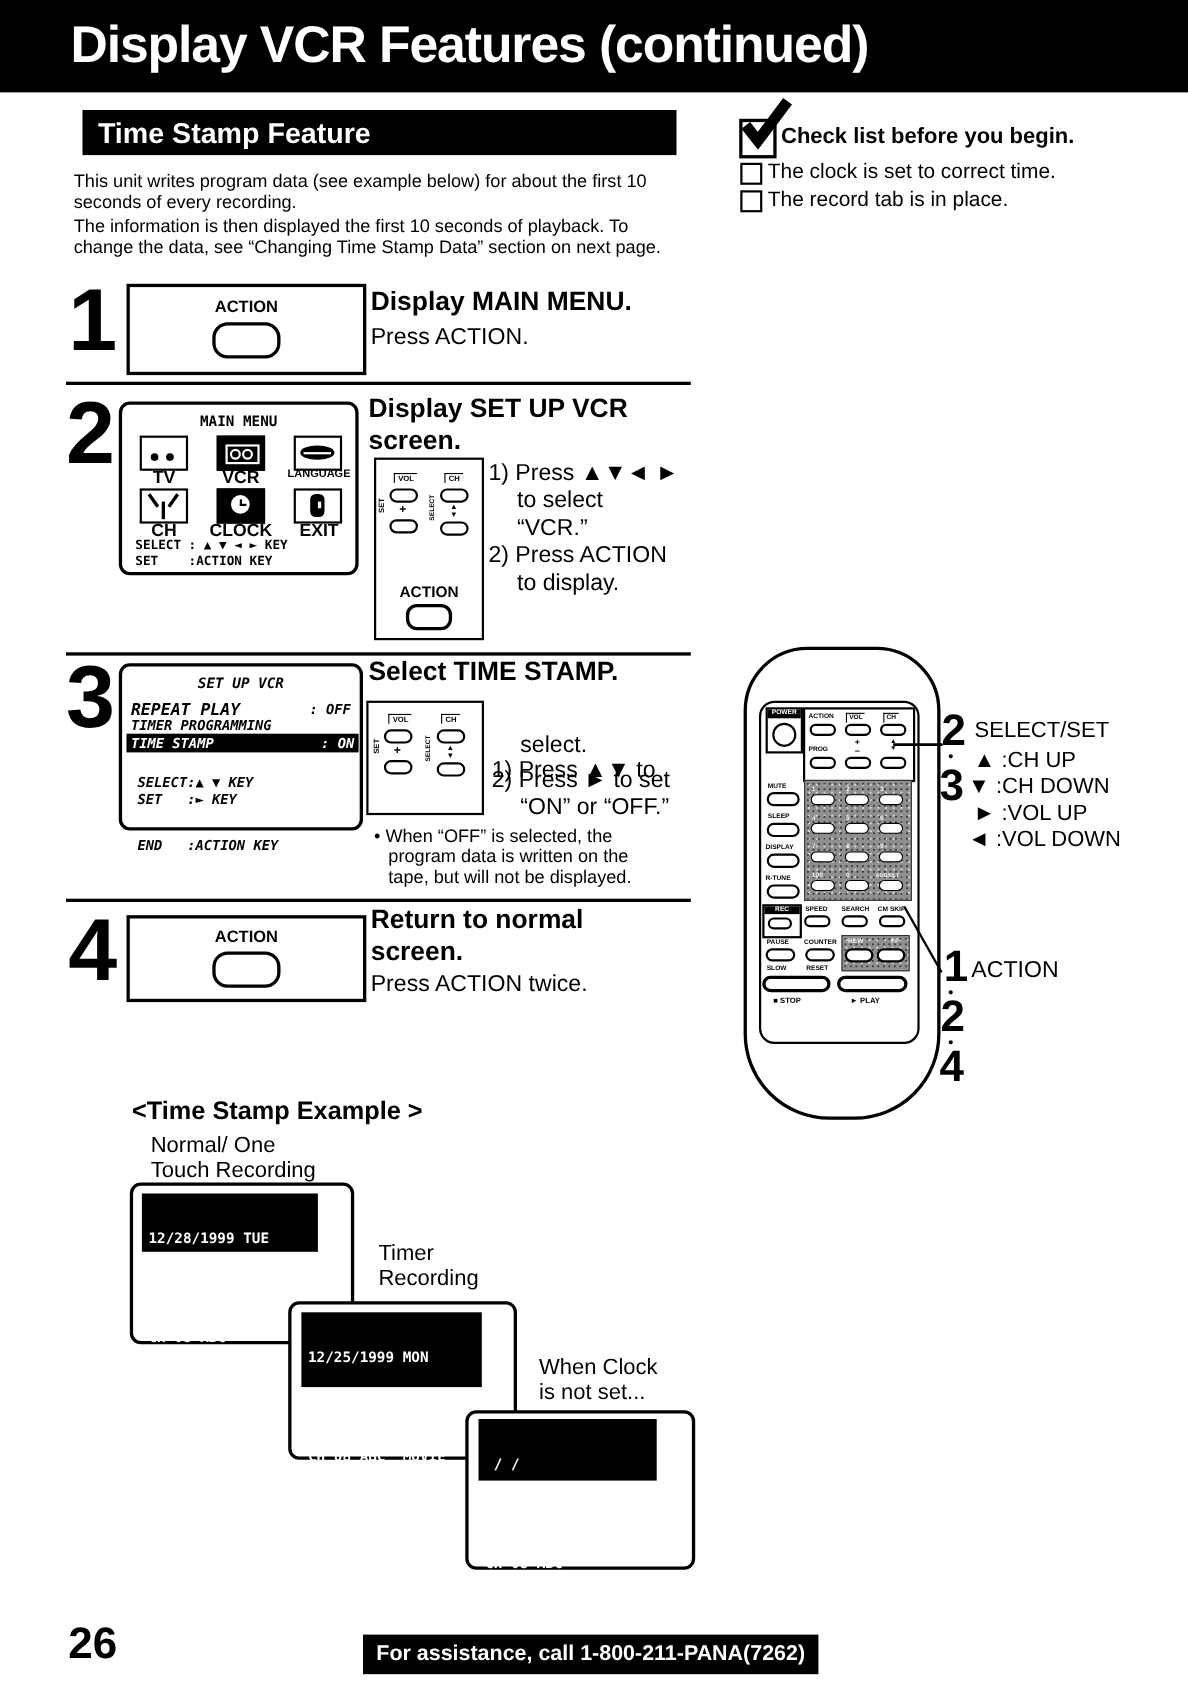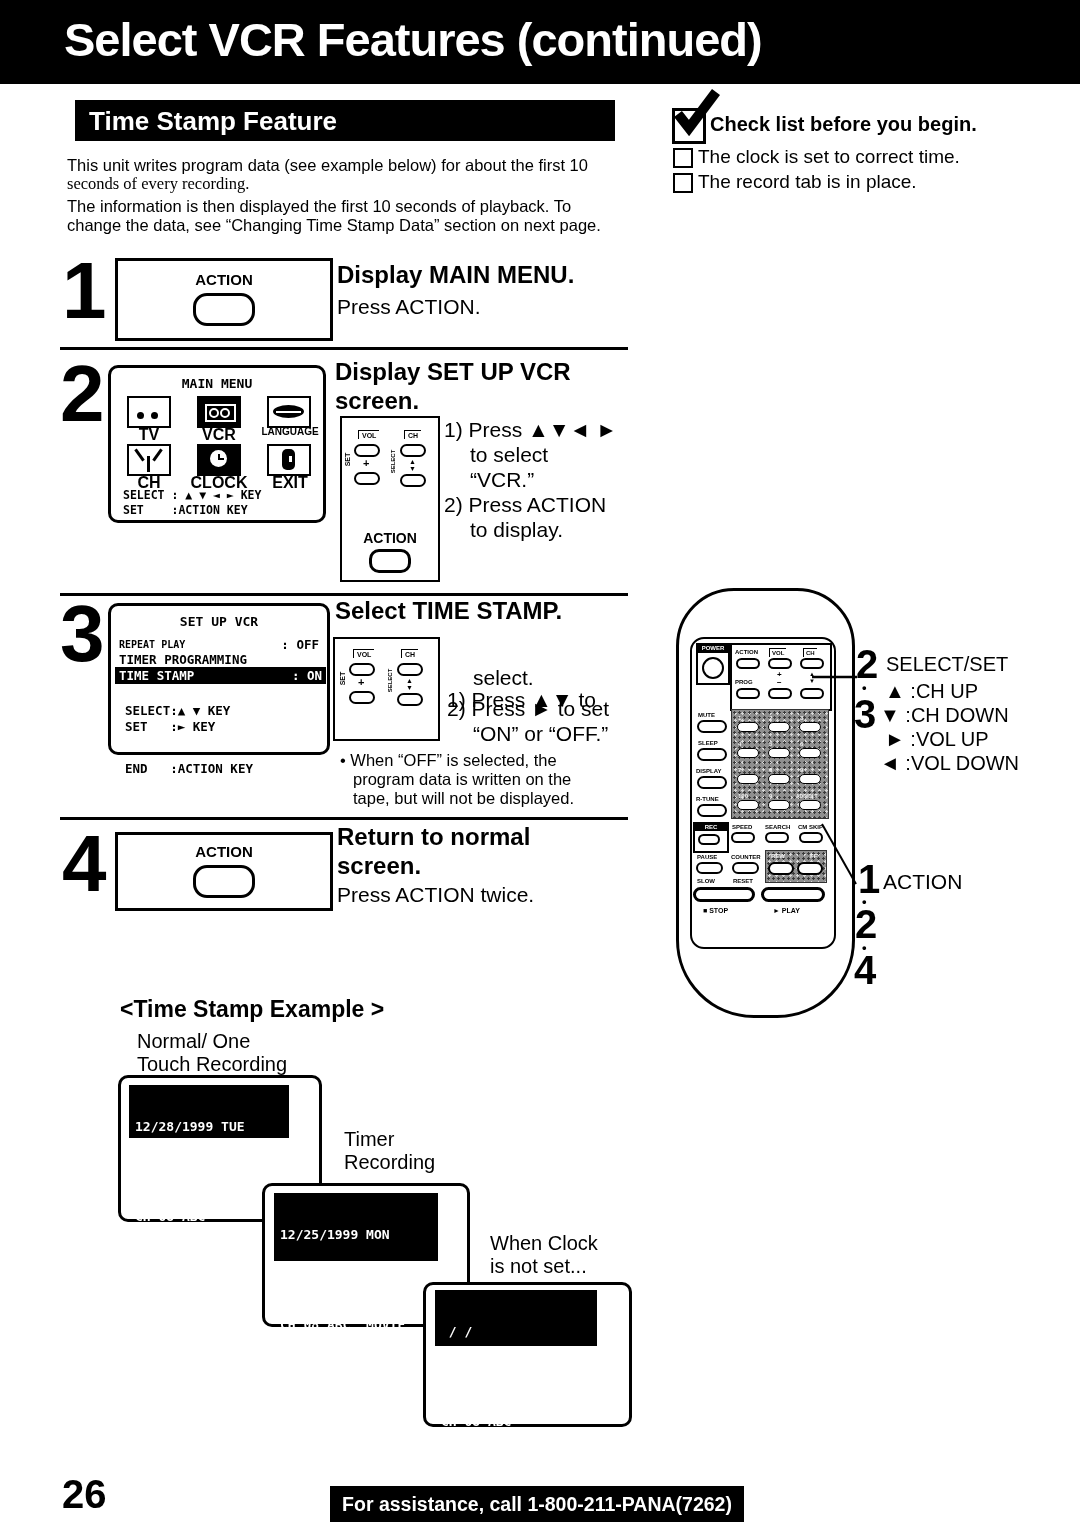--- a/index.html
+++ b/index.html
@@ -21,29 +21,29 @@
   .noise{background-color:#8f8f8f;background-image:radial-gradient(#3a3a3a 1px,transparent 1.3px),radial-gradient(#d6d6d6 1px,transparent 1.2px);background-size:5px 5px,7px 7px;}
   .menuicon{border:2.5px solid #000;width:44px;height:32px;box-sizing:border-box;background:#fff;}
   .iconlab{font-size:16px;font-weight:bold;white-space:nowrap;transform:translateX(-50%);}
   .chk{border:2.5px solid #000;width:16px;height:16px;background:#fff;}
   .osd11{font-family:"DejaVu Sans Mono","Liberation Mono",monospace;font-weight:bold;white-space:pre;font-size:11.5px;line-height:14px;}
 </style>
 </head>
 <body>
 
 <div class="abs bar" style="left:0;top:0;width:1080px;height:84px;">
-  <div class="abs b" style="left:64px;top:12px;font-size:47px;letter-spacing:-1px;">Select VCR Features (continued)</div>
+  <div class="abs b" style="left:64px;top:12px;font-size:47px;letter-spacing:-1px;">Display VCR Features (continued)</div>
 </div>
 
 <div class="abs bar" style="left:75px;top:100px;width:540px;height:41px;">
   <div class="abs b" style="left:14px;top:6px;font-size:26px;">Time Stamp Feature</div>
 </div>
 
 <div class="abs body-line" style="left:67px;top:155px;">This unit writes program data (see example below) for about the first 10</div>
-<div class="abs body-line" style="left:67px;top:174px;font-family:Liberation Serif, serif;">seconds of every recording.</div>
+<div class="abs body-line" style="left:67px;top:174px;">seconds of every recording.</div>
 <div class="abs body-line" style="left:67px;top:196px;">The information is then displayed the first 10 seconds of playback. To</div>
 <div class="abs body-line" style="left:67px;top:215px;">change the data, see “Changing Time Stamp Data” section on next page.</div>
 
 <div class="abs" style="left:670px;top:96px;width:380px;height:110px;">
   <div class="abs" style="left:2px;top:12px;width:28px;height:30px;border:3.5px solid #000;background:#fff;"></div>
   <svg class="abs" style="left:0px;top:-10px;" width="52" height="50" viewBox="0 0 52 50">
       <path d="M8 28 L19 42 L46 6" fill="none" stroke="#000" stroke-width="10"></path>
     </svg>
   <div class="abs b" style="left:40px;top:17px;font-size:20px;">Check list before you begin.</div>
   <div class="abs chk" style="left:3px;top:52px;"></div>
@@ -134,23 +134,23 @@
 <div class="abs t" style="left:444px;top:417px;">1) Press ▲▼◄ ►</div>
 <div class="abs t" style="left:470px;top:442px;">to select</div>
 <div class="abs t" style="left:470px;top:467px;">“VCR.”</div>
 <div class="abs t" style="left:444px;top:492px;">2) Press ACTION</div>
 <div class="abs t" style="left:470px;top:517px;">to display.</div>
 
 <div class="abs divider" style="left:60px;top:593px;width:568px;"></div>
 
 <div class="abs stepnum" style="left:60px;top:598px;">3</div>
 
-<div class="abs tv" style="left:108px;top:603px;width:222px;height:152px;">
+<div class="abs tv" style="left:108px;top:603px;width:222px;height:152px;font-style:italic;">
   <div class="abs mono" style="left:50%;transform:translateX(-50%);top:8px;font-size:13px;">SET UP VCR</div>
-  <div class="abs osd11" style="left:8px;top:32px;color:#000;font-size:10px;">REPEAT PLAY</div>
+  <div class="abs osd11" style="left:8px;top:32px;color:#000;font-size:15px;">REPEAT PLAY</div>
   <div class="abs osd11" style="right:8px;top:32px;color:#000;font-size:12.5px;">: OFF</div>
   <div class="abs osd11" style="left:8px;top:47px;color:#000;font-size:12.5px;">TIMER PROGRAMMING</div>
   <div class="abs bar" style="left:4px;top:61px;width:211px;height:17px;">
     <div class="abs osd11" style="left:4px;top:2px;font-size:12.5px;">TIME STAMP</div>
     <div class="abs osd11" style="right:4px;top:2px;font-size:12.5px;">: ON</div>
   </div>
   <div class="abs osd11" style="left:14px;top:98px;color:#000;font-size:12.5px;">SELECT:▲ ▼ KEY</div>
   <div class="abs osd11" style="left:14px;top:114px;color:#000;font-size:12.5px;">SET   :► KEY</div>
   <div class="abs osd11" style="left:14px;top:130px;color:#000;font-size:12.5px;margin-top:26px;">END   :ACTION KEY</div>
 </div>

